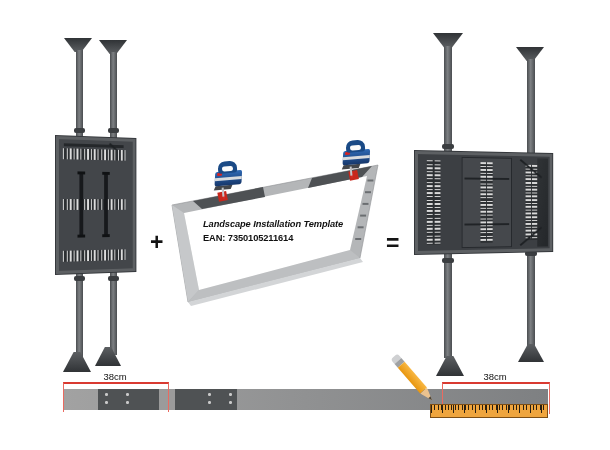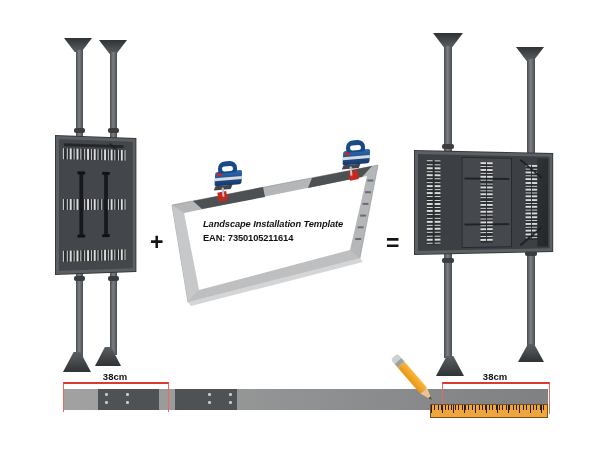--- a/index.html
+++ b/index.html
@@ -53,21 +53,21 @@
   .jig-laser{position:absolute;left:10px;top:26px;width:1px;height:11px;background:#e23030;}
 
   
   .bar{position:absolute;left:63px;top:389px;width:485px;height:21px;
        background:linear-gradient(to right,#a2a2a2,#7e8082);}
   .bar-dark{position:absolute;left:98px;top:389px;width:139px;height:21px;background:#4f5254;}
   .bar-tab{position:absolute;left:159px;top:389px;width:16px;height:21px;background:#9b9b9b;}
   .dots{position:absolute;left:105px;top:393px;width:2.5px;height:2.5px;border-radius:50%;background:#c9c9c9;
         box-shadow:0 8px #c9c9c9,21px 0 #c9c9c9,21px 8px #c9c9c9,103px 0 #c9c9c9,103px 8px #c9c9c9,124px 0 #c9c9c9,124px 8px #c9c9c9;}
   .dim{position:absolute;border-top:2px solid #d93a31;border-left:1.5px solid #ea6a60;border-right:1.5px solid #ea6a60;}
-  .dim-label{position:absolute;font-weight:bold;font-size:9.5px;color:#111;text-align:center;}
+  .dim-label{position:absolute;font-weight:normal;font-size:9.5px;color:#111;text-align:center;}
   .ruler{position:absolute;left:430px;top:404px;width:118px;height:14px;background:#efa53e;
          border:1px solid #7d4e15;box-sizing:border-box;
          background-image:repeating-linear-gradient(to right,#2a1f10 0 1px,transparent 1px 11px),
                           repeating-linear-gradient(to right,#2a1f10 0 1px,transparent 1px 3.4px);
          background-size:100% 8px,100% 5px;background-repeat:no-repeat;}
   .pencil{position:absolute;left:394px;top:352px;width:58px;height:9px;display:flex;
           transform:rotate(49deg);transform-origin:0 50%;}
   .p-eraser{width:6px;background:#cfd0d2;border-radius:3px 0 0 3px;}
   .p-ferrule{width:5px;background:#9fa1a3;}
   .p-body{flex:1;background:linear-gradient(to bottom,#f8b743,#e8960f);}

